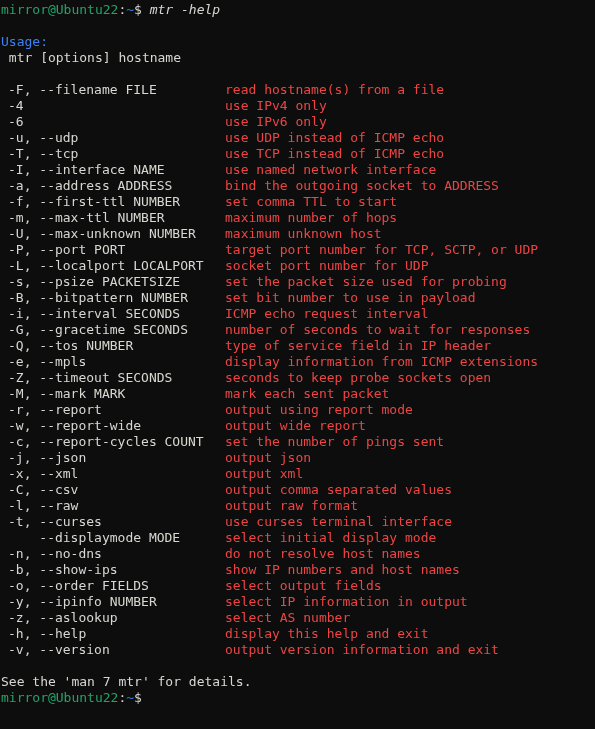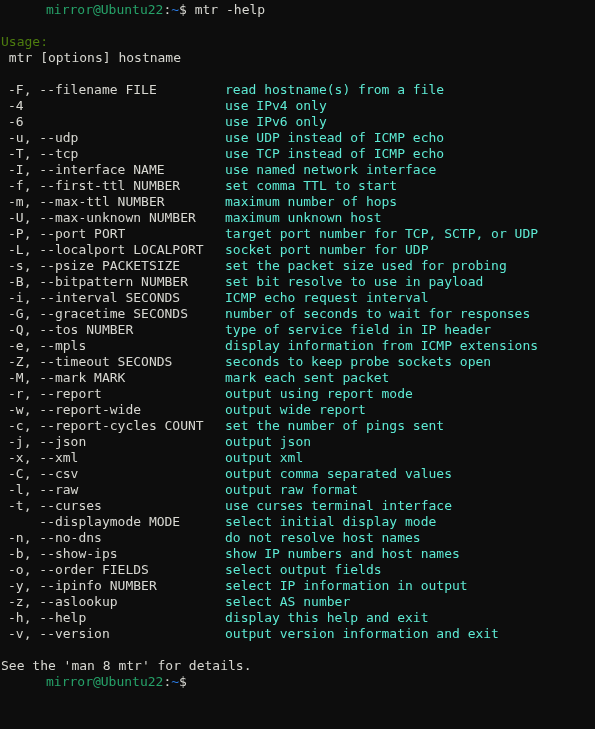--- a/index.html
+++ b/index.html
@@ -45,28 +45,28 @@
     top: 0;
     white-space: pre;
     color: #d8d8d2;
   }
   .opt-desc {
     display: inline-block;
     position: absolute;
     left: 225px;
     top: 0;
     white-space: pre;
-    color: #5eead4;
+    color: #ef4444;
   }
 
-  .prompt-user { color: #26a269; padding-left: 45px; }
+  .prompt-user { color: #26a269; }
   .prompt-punct { color: #d8d8d2; }
   .prompt-path { color: #2a7ae2; }
-  .prompt-cmd { color: #d8d8d2; }
-  .usage-head { color: #4d7c0f; }
+  .prompt-cmd { color: #d8d8d2; font-style: italic; }
+  .usage-head { color: #3b82f6; }
   .footer-text { color: #d8d8d2; }
 </style>
 </head>
 <body>
 
 <div class="terminal">
 
   <div class="line"><span class="prompt-user">mirror@Ubuntu22</span><span class="prompt-punct">:</span><span class="prompt-path">~</span><span class="prompt-punct">$</span><span class="prompt-cmd"> mtr -help</span></div>
 
   <div class="line blank"></div>
@@ -76,27 +76,28 @@
 
   <div class="line blank"></div>
 
   <div id="options-list">
       <div class="opt-line"><span class="opt-flag">-F, --filename FILE</span><span class="opt-desc">read hostname(s) from a file</span></div>
       <div class="opt-line"><span class="opt-flag">-4</span><span class="opt-desc">use IPv4 only</span></div>
       <div class="opt-line"><span class="opt-flag">-6</span><span class="opt-desc">use IPv6 only</span></div>
       <div class="opt-line"><span class="opt-flag">-u, --udp</span><span class="opt-desc">use UDP instead of ICMP echo</span></div>
       <div class="opt-line"><span class="opt-flag">-T, --tcp</span><span class="opt-desc">use TCP instead of ICMP echo</span></div>
       <div class="opt-line"><span class="opt-flag">-I, --interface NAME</span><span class="opt-desc">use named network interface</span></div>
+      <div class="opt-line"><span class="opt-flag">-a, --address ADDRESS</span><span class="opt-desc">bind the outgoing socket to ADDRESS</span></div>
       <div class="opt-line"><span class="opt-flag">-f, --first-ttl NUMBER</span><span class="opt-desc">set comma TTL to start</span></div>
       <div class="opt-line"><span class="opt-flag">-m, --max-ttl NUMBER</span><span class="opt-desc">maximum number of hops</span></div>
       <div class="opt-line"><span class="opt-flag">-U, --max-unknown NUMBER</span><span class="opt-desc">maximum unknown host</span></div>
       <div class="opt-line"><span class="opt-flag">-P, --port PORT</span><span class="opt-desc">target port number for TCP, SCTP, or UDP</span></div>
       <div class="opt-line"><span class="opt-flag">-L, --localport LOCALPORT</span><span class="opt-desc">socket port number for UDP</span></div>
       <div class="opt-line"><span class="opt-flag">-s, --psize PACKETSIZE</span><span class="opt-desc">set the packet size used for probing</span></div>
-      <div class="opt-line"><span class="opt-flag">-B, --bitpattern NUMBER</span><span class="opt-desc">set bit resolve to use in payload</span></div>
+      <div class="opt-line"><span class="opt-flag">-B, --bitpattern NUMBER</span><span class="opt-desc">set bit number to use in payload</span></div>
       <div class="opt-line"><span class="opt-flag">-i, --interval SECONDS</span><span class="opt-desc">ICMP echo request interval</span></div>
       <div class="opt-line"><span class="opt-flag">-G, --gracetime SECONDS</span><span class="opt-desc">number of seconds to wait for responses</span></div>
       <div class="opt-line"><span class="opt-flag">-Q, --tos NUMBER</span><span class="opt-desc">type of service field in IP header</span></div>
       <div class="opt-line"><span class="opt-flag">-e, --mpls</span><span class="opt-desc">display information from ICMP extensions</span></div>
       <div class="opt-line"><span class="opt-flag">-Z, --timeout SECONDS</span><span class="opt-desc">seconds to keep probe sockets open</span></div>
       <div class="opt-line"><span class="opt-flag">-M, --mark MARK</span><span class="opt-desc">mark each sent packet</span></div>
       <div class="opt-line"><span class="opt-flag">-r, --report</span><span class="opt-desc">output using report mode</span></div>
       <div class="opt-line"><span class="opt-flag">-w, --report-wide</span><span class="opt-desc">output wide report</span></div>
       <div class="opt-line"><span class="opt-flag">-c, --report-cycles COUNT</span><span class="opt-desc">set the number of pings sent</span></div>
       <div class="opt-line"><span class="opt-flag">-j, --json</span><span class="opt-desc">output json</span></div>
@@ -109,17 +110,17 @@
       <div class="opt-line"><span class="opt-flag">-b, --show-ips</span><span class="opt-desc">show IP numbers and host names</span></div>
       <div class="opt-line"><span class="opt-flag">-o, --order FIELDS</span><span class="opt-desc">select output fields</span></div>
       <div class="opt-line"><span class="opt-flag">-y, --ipinfo NUMBER</span><span class="opt-desc">select IP information in output</span></div>
       <div class="opt-line"><span class="opt-flag">-z, --aslookup</span><span class="opt-desc">select AS number</span></div>
       <div class="opt-line"><span class="opt-flag">-h, --help</span><span class="opt-desc">display this help and exit</span></div>
       <div class="opt-line"><span class="opt-flag">-v, --version</span><span class="opt-desc">output version information and exit</span></div>
     </div>
 
   <div class="line blank"></div>
 
-  <div class="line footer-text">See the 'man 8 mtr' for details.</div>
+  <div class="line footer-text">See the 'man 7 mtr' for details.</div>
 
   <div class="line"><span class="prompt-user">mirror@Ubuntu22</span><span class="prompt-punct">:</span><span class="prompt-path">~</span><span class="prompt-punct">$</span></div>
 
 </div>
 
 </body></html>

